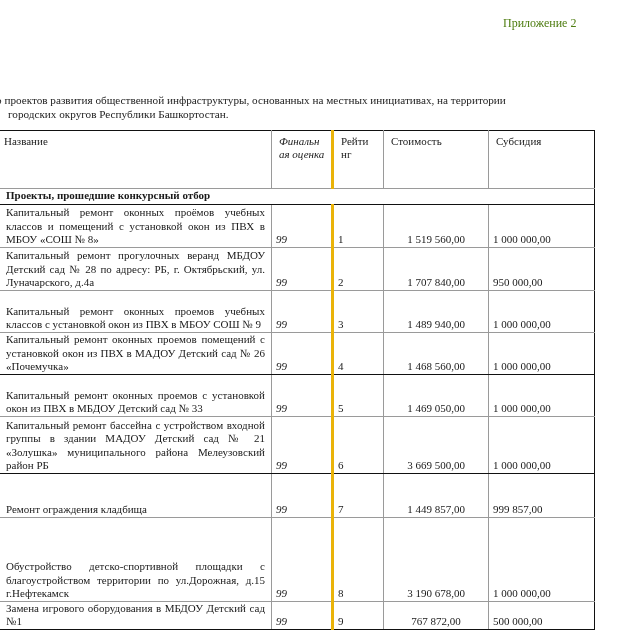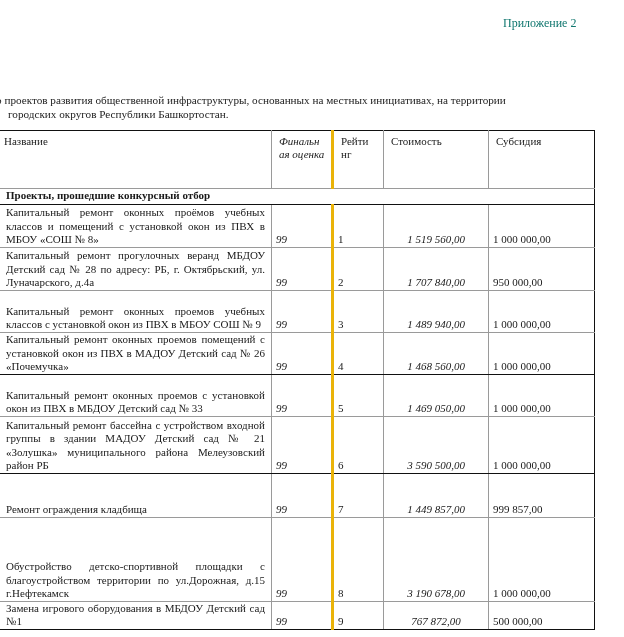--- a/index.html
+++ b/index.html
@@ -14,21 +14,21 @@
       overflow: hidden;
       font-family: "Liberation Serif", "DejaVu Serif", serif;
       color: #1a1a1a;
       font-size: 11px;
     }
     .appendix-label {
       position: absolute;
       left: 503px;
       top: 16px;
       font-size: 12px;
-      color: #0f766e;
+      color: #4d7c0f;
     }
     .doc-title {
       position: absolute;
       left: -4px;
       top: 93px;
       font-size: 11.2px;
       line-height: 14px;
       color: #222;
       white-space: nowrap;
     }
@@ -50,21 +50,21 @@
       border: 1px solid #9a9a9a;
       vertical-align: bottom;
       padding: 0 4px 1px 4px;
       overflow: hidden;
     }
     td.name {
       text-align: justify;
       text-align-last: left;
     }
     td.num { padding-right: 6px; }
-    td.cost { text-align: center; font-style: italic; }
+    td.cost { text-align: center; }
     td.sub { text-align: left; padding-right: 12px; }
     td.black-right { border-right: 3px solid #eab308; font-style: italic; }
     tr.head td {
       vertical-align: top;
       padding-top: 4px;
       padding-left: 7px;
       height: 52px;
       border-top: 1px solid #111;
     }
     tr.head td.last { border-right: 1px solid #111; margin-left: 24px; }
@@ -142,21 +142,21 @@
       <td class="name">Капитальный ремонт оконных проемов с установкой окон из ПВХ в МБДОУ Детский сад № 33</td>
       <td class="num black-right">99</td>
       <td class="num">5</td>
       <td class="cost">1 469 050,00</td>
       <td class="sub last">1 000 000,00</td>
     </tr>
     <tr class="data strong-bottom" style="height:57px">
       <td class="name">Капитальный ремонт бассейна с устройством входной группы в здании МАДОУ Детский сад № 21 «Золушка» муниципального района Мелеузовский район РБ</td>
       <td class="num black-right">99</td>
       <td class="num">6</td>
-      <td class="cost">3 590 500,00</td>
+      <td class="cost">3 669 500,00</td>
       <td class="sub last">1 000 000,00</td>
     </tr>
     <tr class="data" style="height:44px">
       <td class="name">Ремонт ограждения кладбища</td>
       <td class="num black-right">99</td>
       <td class="num">7</td>
       <td class="cost">1 449 857,00</td>
       <td class="sub last">999 857,00</td>
     </tr>
     <tr class="data" style="height:84px">

